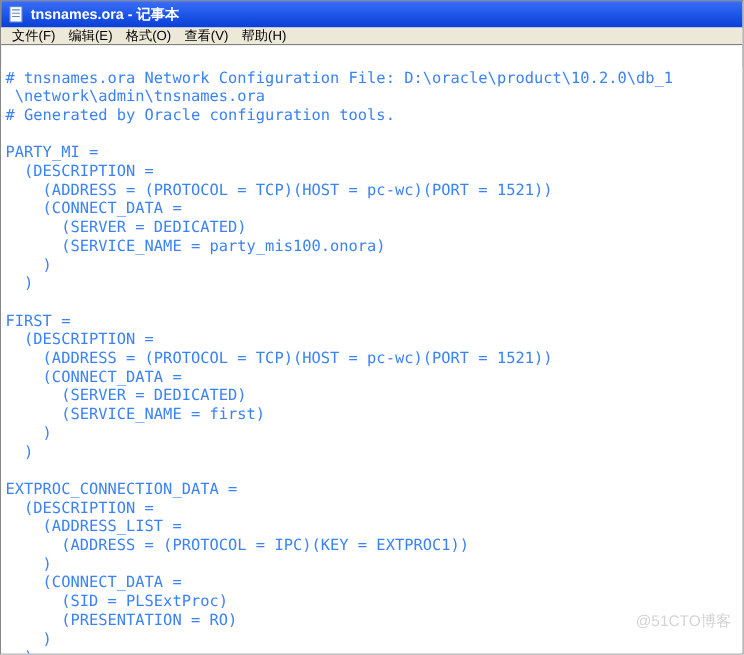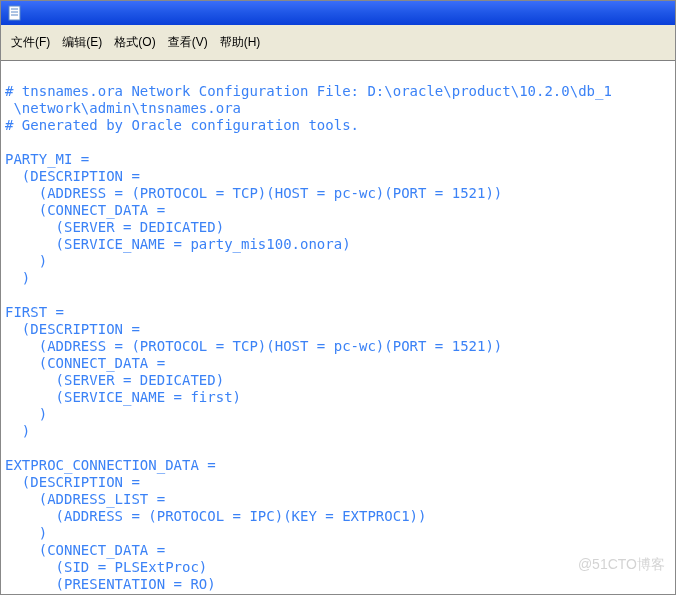--- a/index.html
+++ b/index.html
@@ -23,21 +23,21 @@
       font-weight: bold;
       font-size: 13px;
     }
     .title-icon {
       width: 16px;
       height: 16px;
       margin-right: 5px;
       display: inline-block;
     }
     .menu-bar {
-      height: 36px;
+      height: 16px;
       background: #ece9d8;
       display: flex;
       align-items: center;
       padding: 0 4px;
       border-bottom: 1px solid #808080;
       font-size: 12px;
     }
     .menu-item {
       padding: 2px 6px;
       cursor: default;
@@ -68,20 +68,21 @@
 
 <div class="title-bar">
   <span class="title-icon">
     <svg viewBox="0 0 16 16" width="16" height="16">
       <rect x="2" y="1" width="11" height="14" fill="#fdfdfd" stroke="#5b88c8" stroke-width="1"></rect>
       <line x1="4" y1="4" x2="11" y2="4" stroke="#5b88c8" stroke-width="1"></line>
       <line x1="4" y1="7" x2="11" y2="7" stroke="#5b88c8" stroke-width="1"></line>
       <line x1="4" y1="10" x2="11" y2="10" stroke="#5b88c8" stroke-width="1"></line>
     </svg>
   </span>
+  <span>tnsnames.ora - 记事本</span>
 </div>
 
 <div class="menu-bar">
   <span class="menu-item"><span>文件(F)</span></span>
   <span class="menu-item"><span>编辑(E)</span></span>
   <span class="menu-item"><span>格式(O)</span></span>
   <span class="menu-item"><span>查看(V)</span></span>
   <span class="menu-item"><span>帮助(H)</span></span>
 </div>
 

